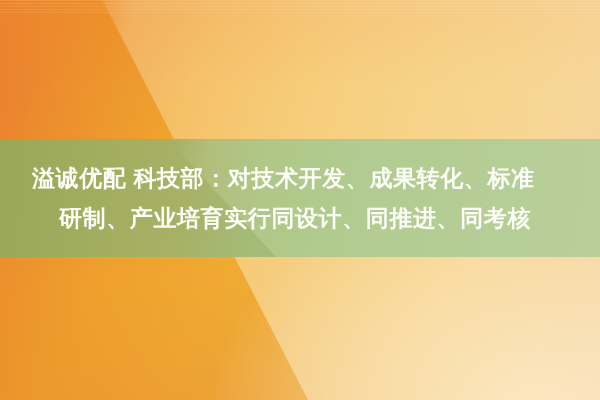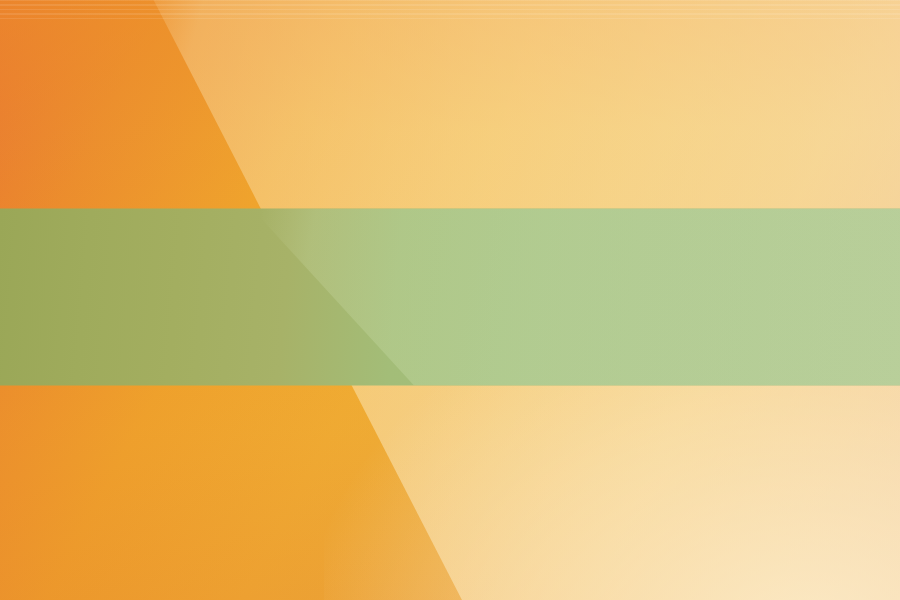--- a/index.html
+++ b/index.html
@@ -158,14 +158,18 @@
   <div class="bg-base"></div>
   <div class="bg-vert"></div>
   <div class="bg-wedge"></div>
   <div class="bg-glow"></div>
   <div class="bg-scanlines"></div>
 
   <div class="green-band">
     <div class="green-wedge"></div>
   </div>
 
+  <div class="headline">
+    <div class="headline-line line-1">溢诚优配 科技部：对技术开发、成果转化、标准</div>
+    <div class="headline-line line-2">研制、产业培育实行同设计、同推进、同考核</div>
+  </div>
 
 </div>
 
 </body></html>

